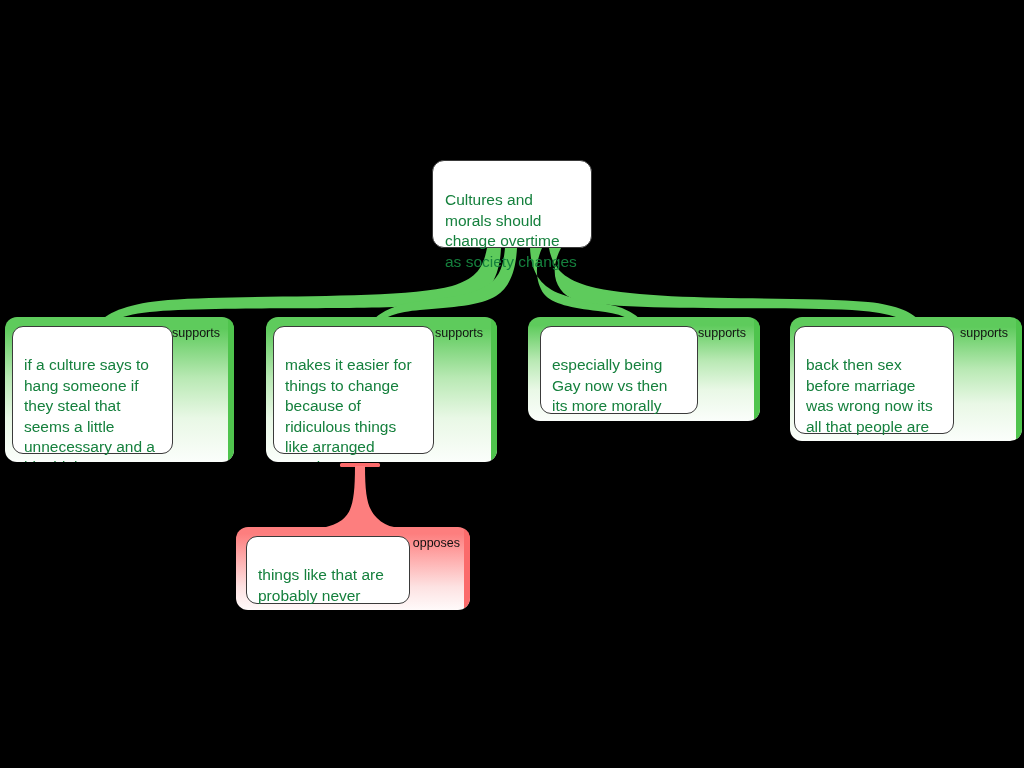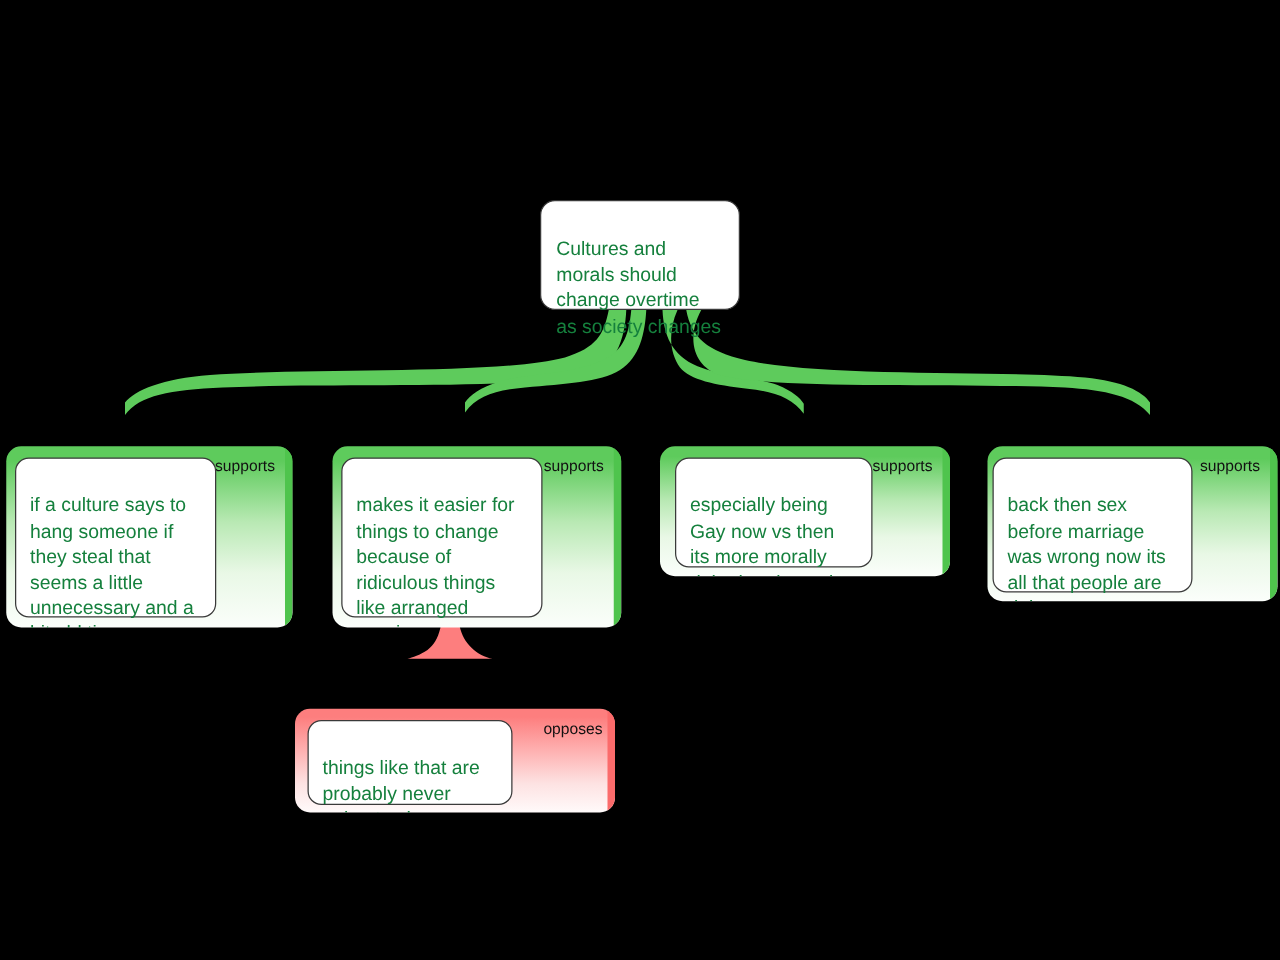--- a/index.html
+++ b/index.html
@@ -23,21 +23,20 @@
     height: 768px;
     pointer-events: none;
   }
 
   
   .node {
     position: absolute;
     box-sizing: border-box;
     border-radius: 12px;
     overflow: hidden;
-    margin-top: 40px;
   }
   .node.supports {
     background: linear-gradient(to bottom, #5ECB5C 0%, #5ECB5C 8%, #b9e9b4 42%, #e9f8e6 70%, #fbfefb 100%);
   }
   .node.opposes {
     background: linear-gradient(to bottom, #FD7E7E 0%, #FD7E7E 8%, #feb3b3 42%, #fde2e2 72%, #fffafa 100%);
   }
 
   
   .node .spine {
@@ -165,21 +164,21 @@
   </div>
 
   <div class="node supports" style="left:790px; top:317px; width:232px; height:124px;">
     <div class="spine"></div>
     <div class="relation">supports</div>
     <div class="bubble" style="left:4px; top:9px; width:160px; height:108px;">
       <span>back then sex before marriage was wrong now its all that people are doing.</span>
     </div>
   </div>
 
-  <div class="node opposes" style="left:236px; top:527px; width:256px; height:83px;">
+  <div class="node opposes" style="left:236px; top:527px; width:234px; height:83px;">
     <div class="spine"></div>
     <div class="relation">opposes</div>
     <div class="bubble" style="left:10px; top:9px; width:164px; height:68px;">
       <span>things like that are probably never going to change</span>
     </div>
   </div>
 
 </div>
 
 </body></html>

